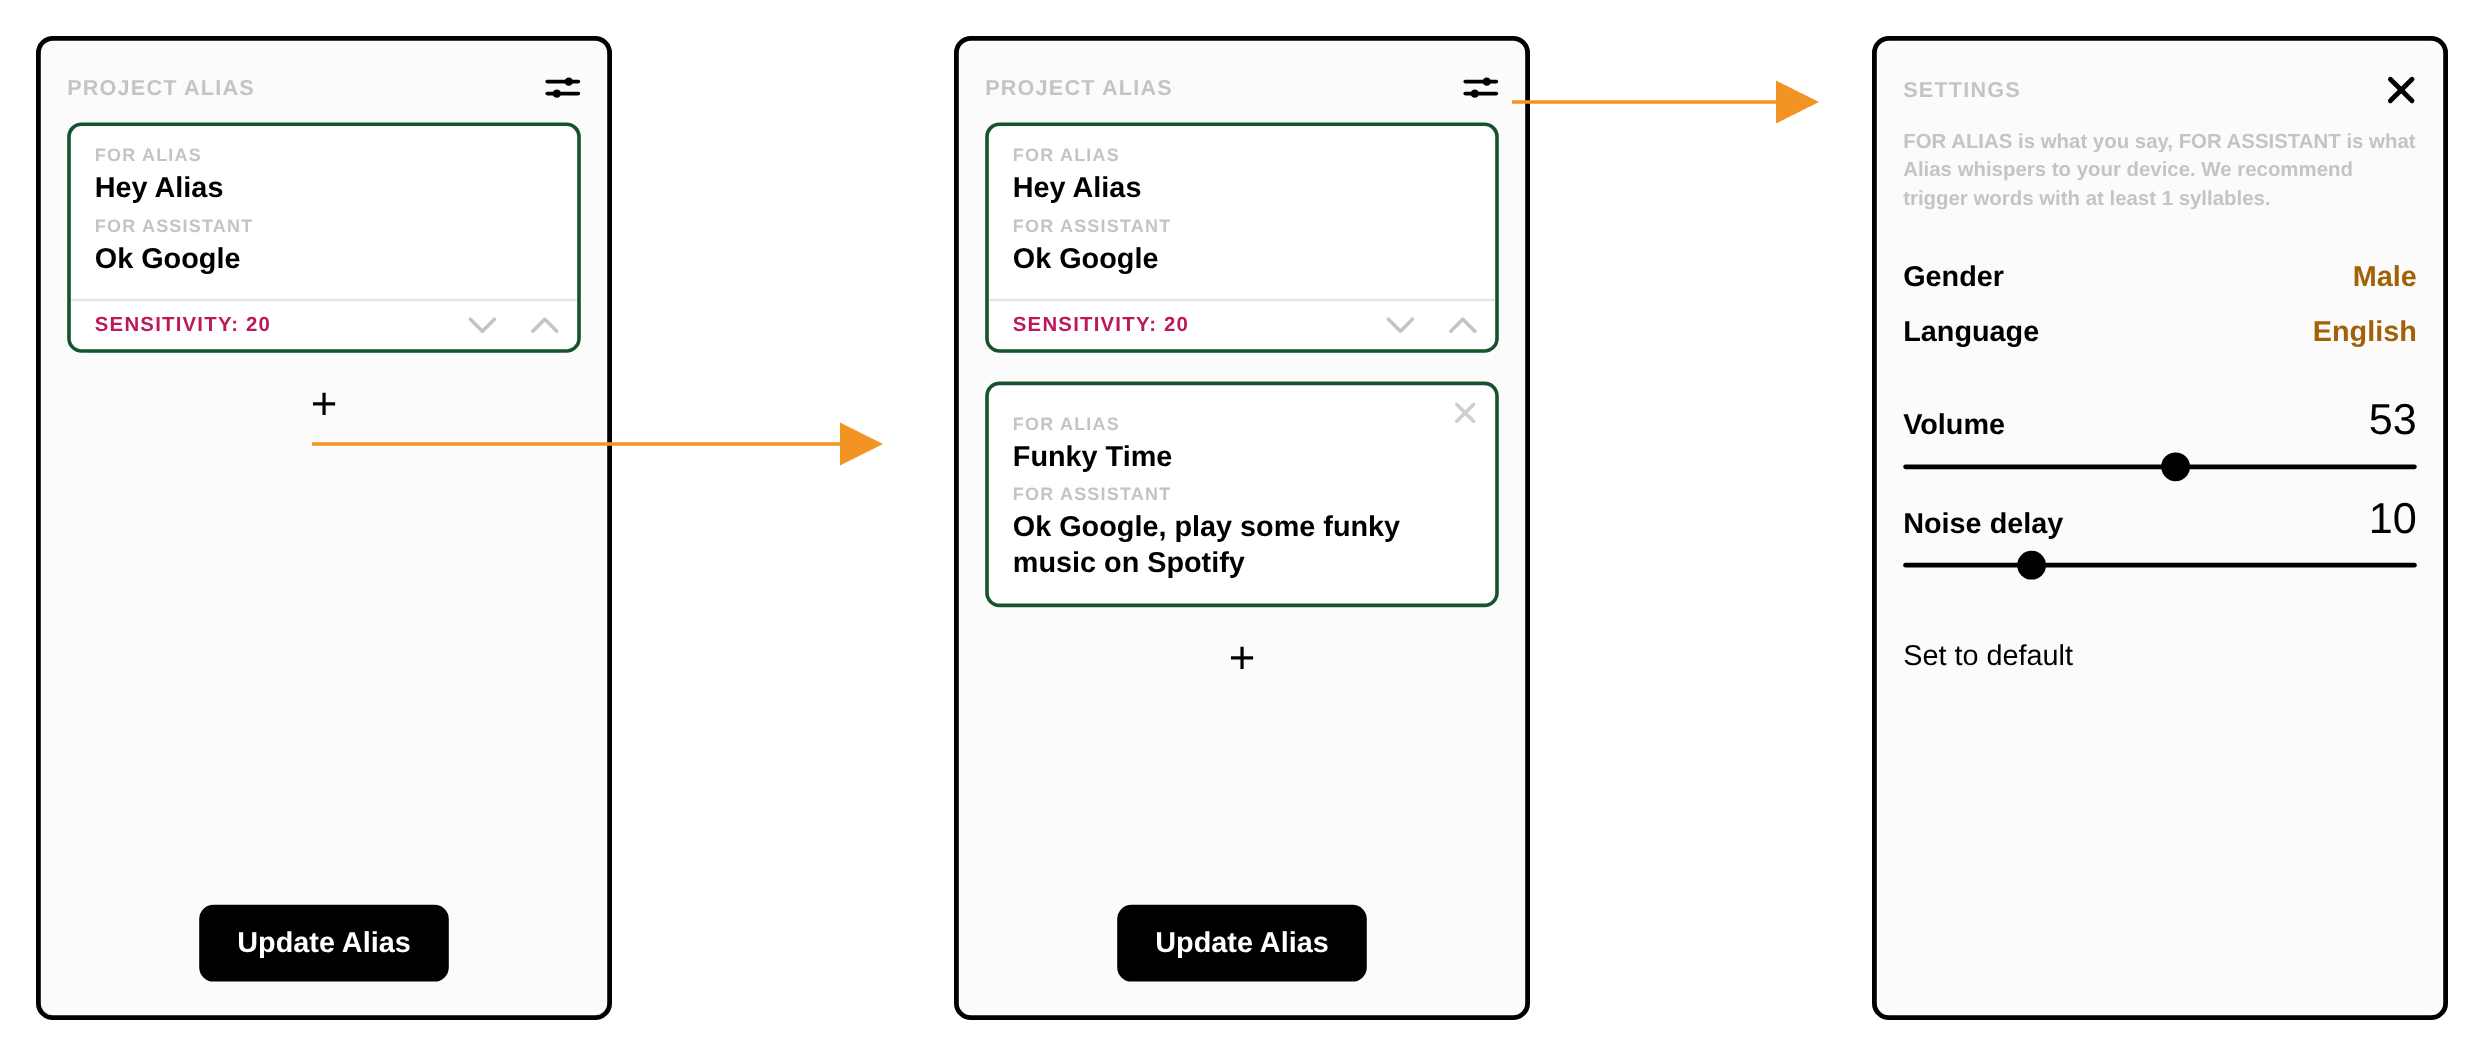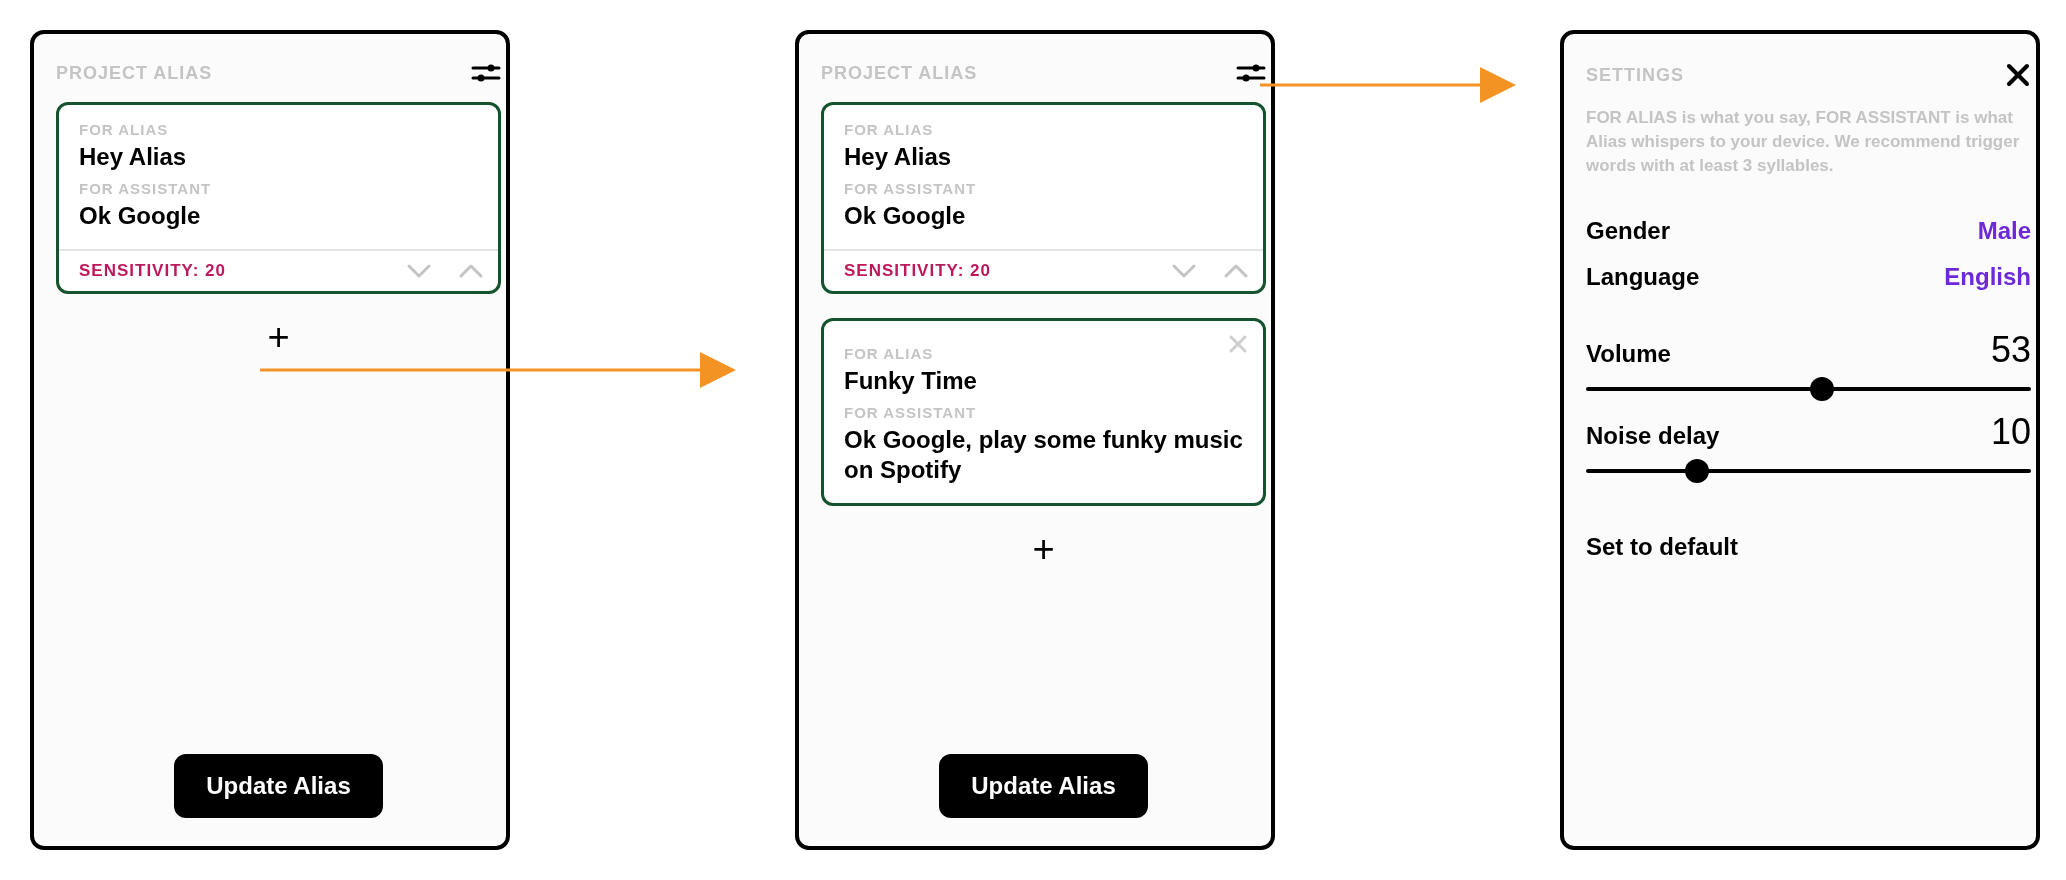--- a/index.html
+++ b/index.html
@@ -7,21 +7,21 @@
   .canvas { position: relative; width: 2066px; height: 880px; }
 
   
   .panel {
     position: absolute;
     width: 480px;
     height: 820px;
     background: #fbfbfb;
     border: 4px solid #000;
     border-radius: 14px;
-    padding: 28px 5px 20px 22px;
+    padding: 28px 22px 20px 22px;
     display: flex;
     flex-direction: column;
   }
   #panel1 { left: 30px; top: 30px; }
   #panel2 { left: 795px; top: 30px; }
   #panel3 { left: 1560px; top: 30px; background:#fbfbfb; }
 
   .panel-header {
     display: flex; align-items: center; justify-content: space-between;
     margin-bottom: 18px;
@@ -59,34 +59,34 @@
   .footer { margin-top:auto; display:flex; justify-content:center; padding-bottom: 8px;}
   .cta-btn {
     background:#000; color:#fff; font-size:24px; font-weight:800;
     border:none; border-radius:12px; padding: 18px 32px; cursor:pointer;
   }
 
   
   .help-text { font-size: 17px; font-weight: 700; color:#c4c4c4; line-height:1.4; margin-bottom: 40px; }
   .row { display:flex; justify-content:space-between; align-items:center; margin-bottom: 18px; }
   .row-label { font-size:24px; font-weight:800; color:#000; }
-  .row-value { font-size:24px; font-weight:800; color:#6d28d9; }
+  .row-value { font-size:24px; font-weight:800; color:#a16207; }
   .toggle {
     width:66px; height:36px; background:#000; border-radius:20px; position:relative; cursor:pointer;
   }
   .toggle .knob { position:absolute; top:4px; right:4px; width:28px; height:28px; background:#fff; border-radius:50%; }
 
   .slider-block { margin-top: 20px; }
   .slider-header { display:flex; justify-content:space-between; align-items:baseline; }
   .slider-label { font-size:24px; font-weight:800; }
   .slider-value { font-size:36px; font-weight:400; }
   .slider-track { position:relative; height:4px; background:#000; margin-top:16px; border-radius:2px; }
   .slider-thumb { position:absolute; top:50%; width:24px; height:24px; background:#000; border-radius:50%; transform:translate(-50%,-50%); cursor:pointer; }
 
-  .reset-link { margin-top: 60px; font-size:24px; font-weight:700; color:#000; cursor:pointer; }
+  .reset-link { margin-top: 60px; font-size:24px; font-weight:400; color:#000; cursor:pointer; }
 
   
   .arrow-svg { position:absolute; overflow:visible; pointer-events:none; }
   #arrowA { left: 260px; top: 350px; width: 520px; height: 40px; }
   #arrowB { left: 1260px; top: 65px; width: 290px; height: 40px; }
 </style>
 </head>
 <body>
 
 <div class="canvas">
@@ -202,21 +202,21 @@
     <div class="panel-header">
       <div class="app-title">SETTINGS</div>
       <span class="icon-btn">
         <svg width="26" height="26" viewBox="0 0 26 26">
             <line x1="4" y1="4" x2="22" y2="22" stroke="#000" stroke-width="4" stroke-linecap="round"></line>
             <line x1="22" y1="4" x2="4" y2="22" stroke="#000" stroke-width="4" stroke-linecap="round"></line>
           </svg>
       </span>
     </div>
 
-    <div class="help-text">FOR ALIAS is what you say, FOR ASSISTANT is what Alias whispers to your device. We recommend trigger words with at least 3 syllables.</div>
+    <div class="help-text">FOR ALIAS is what you say, FOR ASSISTANT is what Alias whispers to your device. We recommend trigger words with at least 1 syllables.</div>
 
     <div class="row">
       <span class="row-label">Gender</span>
       <span class="row-value">Male</span>
     </div>
     <div class="row">
       <span class="row-label">Language</span>
       <span class="row-value">English</span>
     </div>
 

